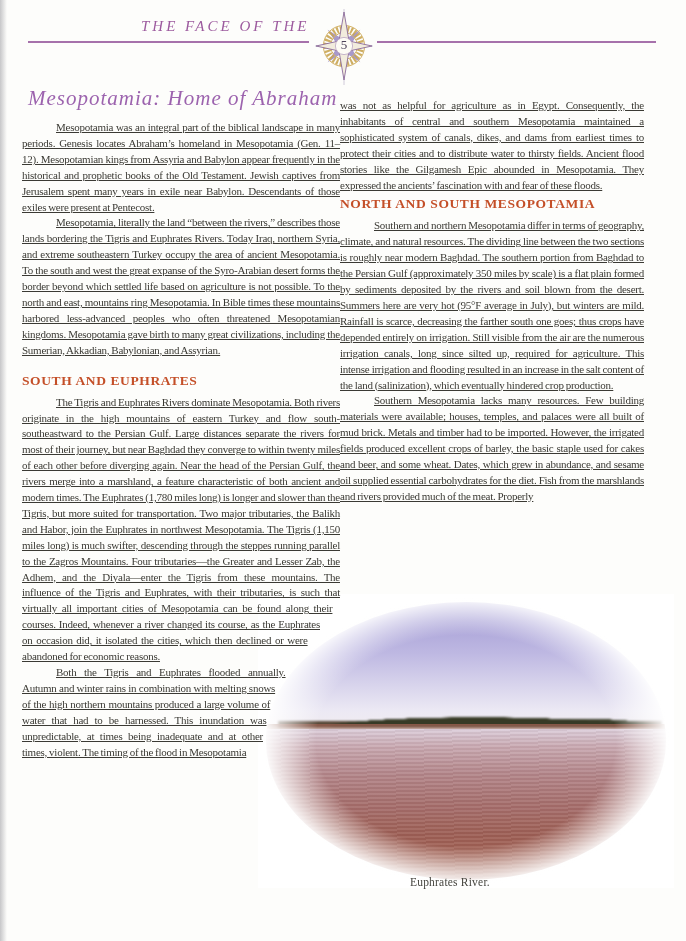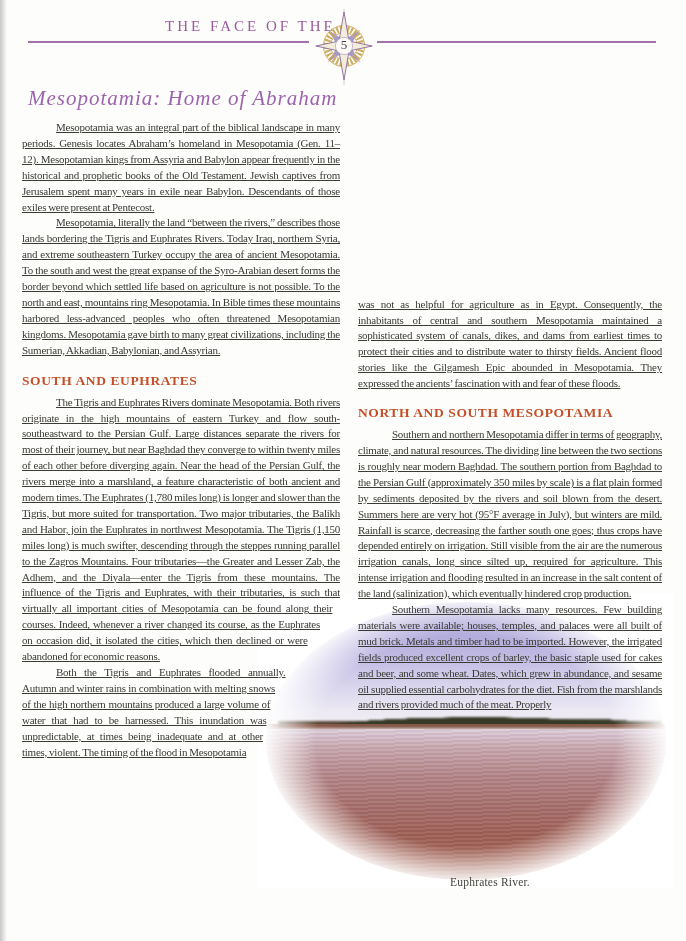--- a/index.html
+++ b/index.html
@@ -7,44 +7,44 @@
     width:686px;height:941px;position:relative;overflow:hidden;
     background:#fdfdfb;
     font-family:"Liberation Serif", serif;
     color:#3b3a34;
   }
   .scan-edge{position:absolute;left:0;top:0;width:7px;height:941px;
     background:linear-gradient(90deg,rgba(110,110,118,.38),rgba(110,110,118,0));}
   
   .header{position:absolute;left:0;top:0;width:686px;height:86px;}
   .hdr-text{position:absolute;top:18px;font-size:15px;letter-spacing:3px;color:#9c5a9e;white-space:nowrap;}
-  .hdr-left{left:165px;}
+  .hdr-left{left:141px;font-style:italic;}
   .hdr-right{left:388px;}
   .rule{position:absolute;top:41px;height:2px;background:#a671ab;}
   .rule-left{left:28px;width:281px;}
   .rule-right{left:377px;width:279px;}
   .compass{position:absolute;left:313px;top:7px;width:62px;height:80px;}
   .compass svg{display:block;}
   .page-num{position:absolute;left:0;top:30px;width:62px;text-align:center;
     font-size:13px;color:#4c4258;}
   
-  .main{position:absolute;left:22px;top:86px;width:640px;display:flex;gap:18px;align-items:center;}
+  .main{position:absolute;left:22px;top:86px;width:640px;display:flex;}
   .col-left{width:318px;}
   .col-right{width:304px;padding-top:12px;}
   .article-title{
     font-style:italic;font-size:21px;font-weight:normal;color:#9c63ae;
     letter-spacing:1px;margin:0 0 9px 6px;white-space:nowrap;}
   p.body{
     margin:0;font-size:11px;line-height:15.9px;text-align:justify;
     letter-spacing:-0.25px;word-spacing:-0.5px;text-decoration:underline;}
   p.indent{text-indent:34px;}
   .section-heading{
     margin:14px 0 6px 0;font-size:13.5px;font-weight:600;letter-spacing:.6px;
     color:#c44f28;}
-  .col-right .section-heading{margin-top:13px;}
+  .col-right .section-heading{margin-top:3px;}
   
   .oval-spacer{
     float:right;width:100px;height:792px;
     shape-outside:polygon(100% 63%,66% 68.5%,40% 73.5%,30% 78.8%,38% 83.6%,62% 88.6%,95% 92.8%,100% 94%);
     shape-margin:7px;}
   
   .photo{position:absolute;left:258px;top:594px;width:416px;height:294px;z-index:0;}
   .photo-oval{position:absolute;left:8px;top:8px;right:8px;bottom:8px;
     border-radius:50%;overflow:hidden;background:#e8e4ee;}
   .sky{position:absolute;left:0;top:0;width:100%;height:46%;
@@ -56,21 +56,21 @@
       radial-gradient(22% 60% at 28% 100%,#4a4534 0 69%,transparent 70%),
       linear-gradient(transparent 58%,#5a4a3a 59% 100%);}
   .shore{position:absolute;left:0;right:0;top:43.8%;height:2.2%;
     background:linear-gradient(#8a5848,rgba(164,112,96,.4));filter:blur(.5px);}
   .water{position:absolute;left:0;right:0;top:45.6%;bottom:0;
     background:
       repeating-linear-gradient(178deg,rgba(255,255,255,.07) 0 2px,rgba(60,20,20,.05) 2px 4px),
       linear-gradient(#dccedb 0%,#c8a8b0 12%,#b3868a 30%,#a66f6d 50%,#9d5f55 70%,#a26355 85%,#aa7263 100%);}
   .vignette{position:absolute;left:0;top:0;right:0;bottom:0;
     background:radial-gradient(closest-side,rgba(255,255,255,0) 72%,rgba(255,255,255,.5) 85%,#fff 98%);}
-  .caption{position:absolute;left:410px;top:876px;width:160px;text-align:center;
+  .caption{position:absolute;left:410px;top:876px;width:160px;text-align:left;
     font-size:11.5px;color:#45443e;letter-spacing:.2px;z-index:2;}
   .col-wrap{position:relative;z-index:1;}
 </style>
 </head>
 <body>
 
 <div class="scan-edge"></div>
 
 <div class="header">
   <div class="hdr-text hdr-left">THE FACE OF THE</div>

